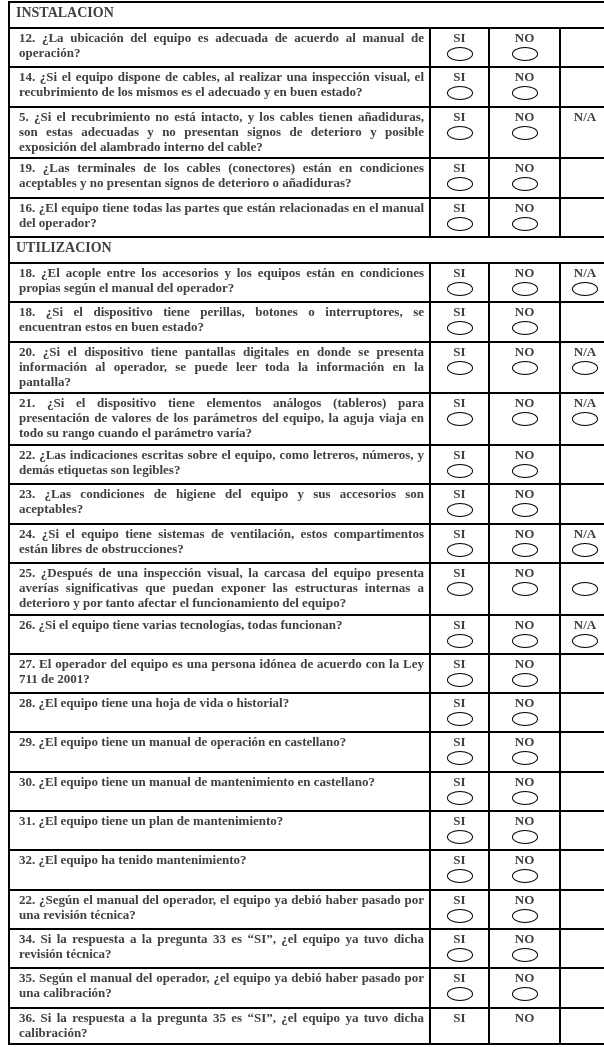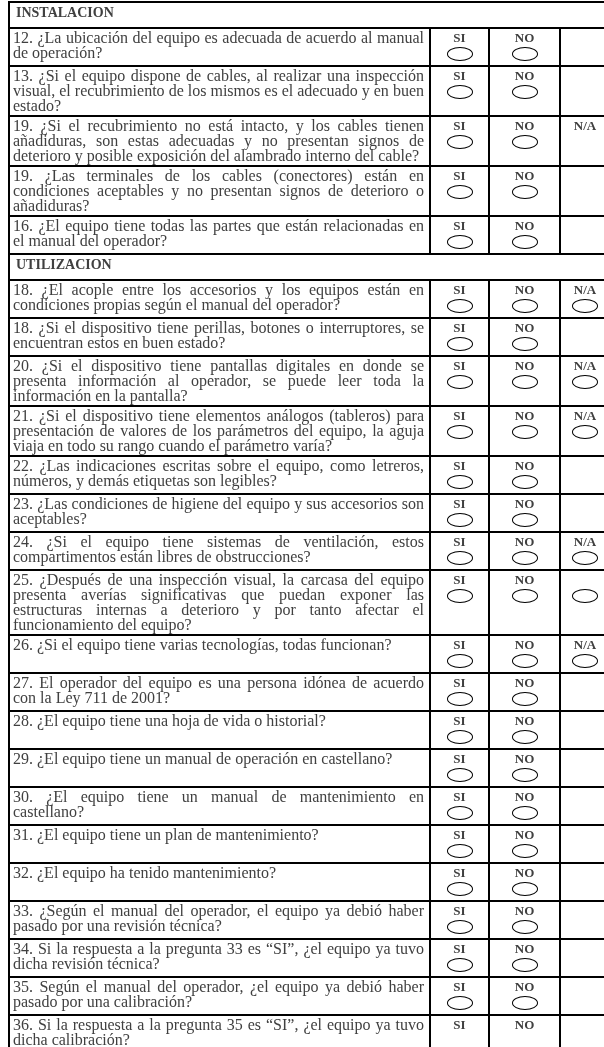--- a/index.html
+++ b/index.html
@@ -27,24 +27,24 @@
     overflow: hidden;
   }
   td.sec-cell {
     font-size: 14px;
     font-weight: bold;
     padding: 2px 5px 2px 6px;
     line-height: 16px;
     height: 20px;
   }
   td.q-cell {
-    font-size: 16px;
-    font-weight: normal;
+    font-size: 13px;
+    font-weight: bold;
     line-height: 15px;
-    padding: 1px 5px 2px 3px;
+    padding: 1px 5px 2px 9px;
     text-align: justify;
     text-justify: inter-word;
   }
   td.a-cell { padding: 0; }
   .a-label {
     font-size: 13px;
     font-weight: bold;
     line-height: 14px;
     text-align: center;
     padding-top: 2px;
@@ -86,36 +86,36 @@
     <td class="a-cell">
       <div class="a-label">NO</div>
       <div class="oval-wrap"><span class="oval"></span></div>
     </td>
     <td class="a-cell">
       <div class="a-label"></div>
 
     </td>
   </tr>
         <tr>
-    <td class="q-cell">13. ¿Si el equipo dispone de cables, al realizar una inspección visual, el recubrimiento de los mismos es el adecuado y en buen estado?</td>
-    <td class="a-cell">
-      <div class="a-label">SI</div>
-      <div class="oval-wrap"><span class="oval"></span></div>
-    </td>
-    <td class="a-cell">
-      <div class="a-label">NO</div>
-      <div class="oval-wrap"><span class="oval"></span></div>
-    </td>
-    <td class="a-cell">
-      <div class="a-label"></div>
-
-    </td>
-  </tr>
-        <tr>
-    <td class="q-cell">19. ¿Si el recubrimiento no está intacto, y los cables tienen añadiduras, son estas adecuadas y no presentan signos de deterioro y posible exposición del alambrado interno del cable?</td>
+    <td class="q-cell">14. ¿Si el equipo dispone de cables, al realizar una inspección visual, el recubrimiento de los mismos es el adecuado y en buen estado?</td>
+    <td class="a-cell">
+      <div class="a-label">SI</div>
+      <div class="oval-wrap"><span class="oval"></span></div>
+    </td>
+    <td class="a-cell">
+      <div class="a-label">NO</div>
+      <div class="oval-wrap"><span class="oval"></span></div>
+    </td>
+    <td class="a-cell">
+      <div class="a-label"></div>
+
+    </td>
+  </tr>
+        <tr>
+    <td class="q-cell">5. ¿Si el recubrimiento no está intacto, y los cables tienen añadiduras, son estas adecuadas y no presentan signos de deterioro y posible exposición del alambrado interno del cable?</td>
     <td class="a-cell">
       <div class="a-label">SI</div>
       <div class="oval-wrap"><span class="oval"></span></div>
     </td>
     <td class="a-cell">
       <div class="a-label">NO</div>
       <div class="oval-wrap"><span class="oval"></span></div>
     </td>
     <td class="a-cell">
       <div class="a-label">N/A</div>
@@ -374,21 +374,21 @@
     <td class="a-cell">
       <div class="a-label">NO</div>
       <div class="oval-wrap"><span class="oval"></span></div>
     </td>
     <td class="a-cell">
       <div class="a-label"></div>
 
     </td>
   </tr>
         <tr>
-    <td class="q-cell">33. ¿Según el manual del operador, el equipo ya debió haber pasado por una revisión técnica?</td>
+    <td class="q-cell">22. ¿Según el manual del operador, el equipo ya debió haber pasado por una revisión técnica?</td>
     <td class="a-cell">
       <div class="a-label">SI</div>
       <div class="oval-wrap"><span class="oval"></span></div>
     </td>
     <td class="a-cell">
       <div class="a-label">NO</div>
       <div class="oval-wrap"><span class="oval"></span></div>
     </td>
     <td class="a-cell">
       <div class="a-label"></div>

